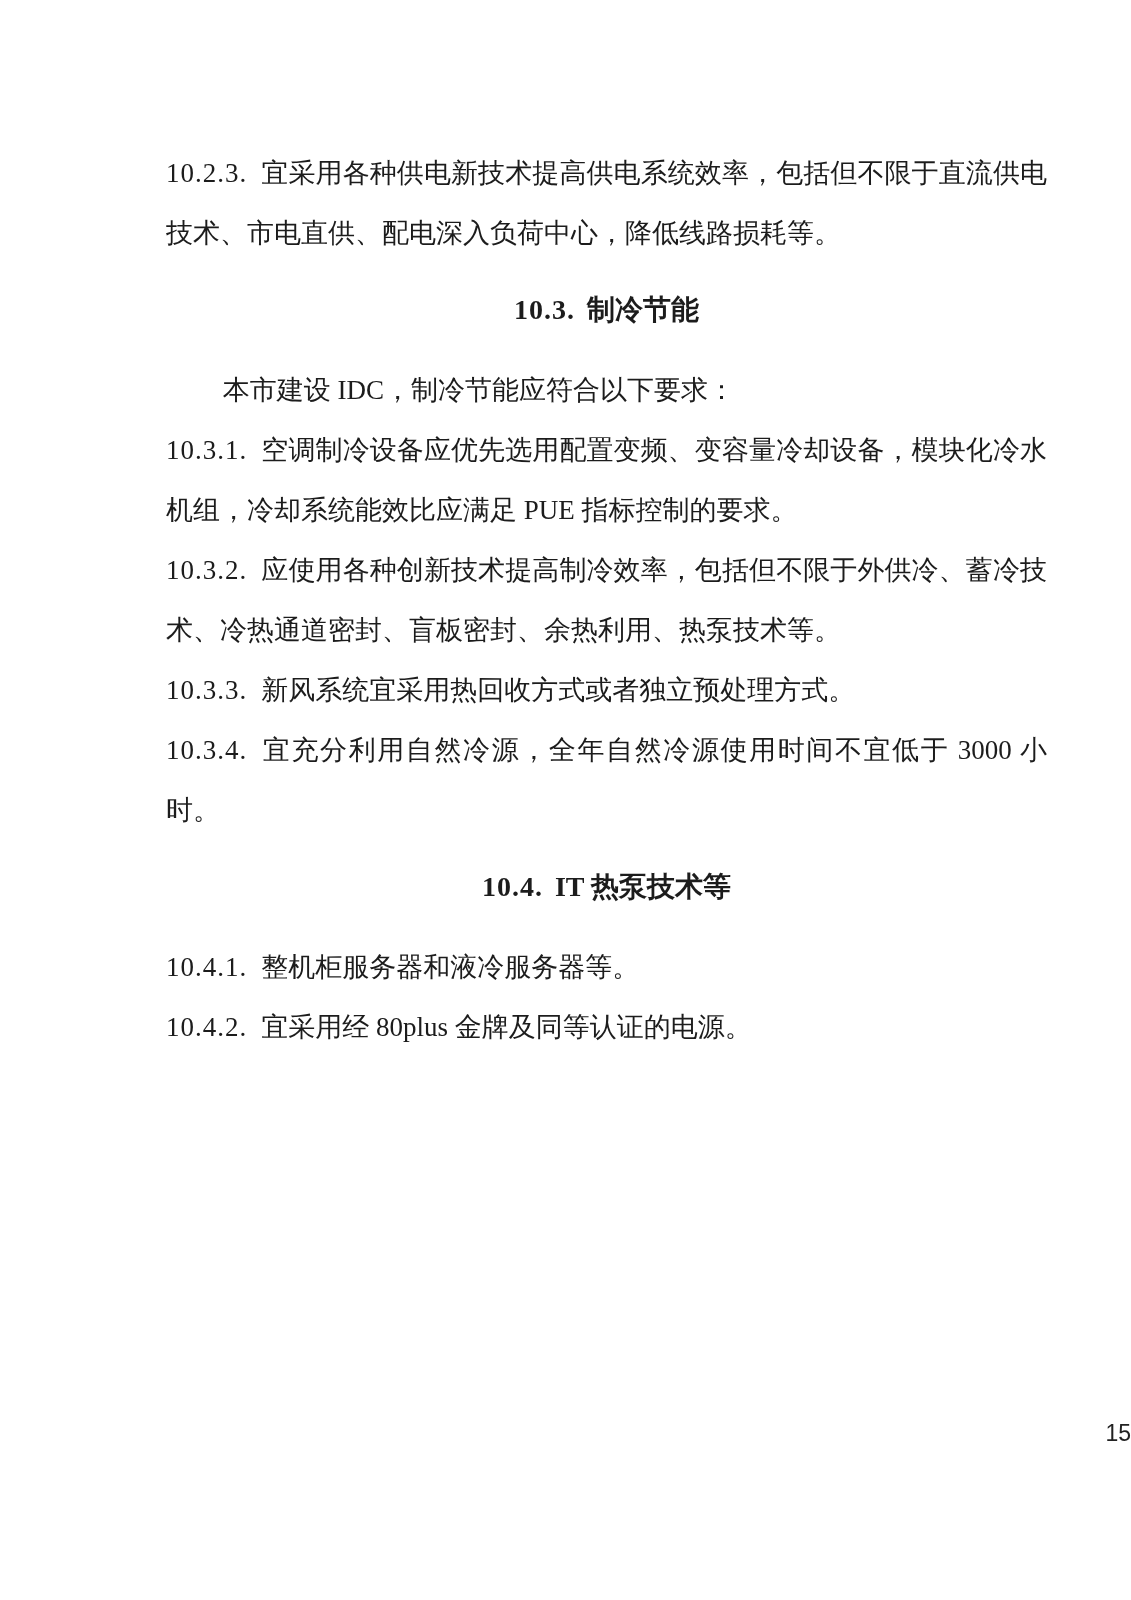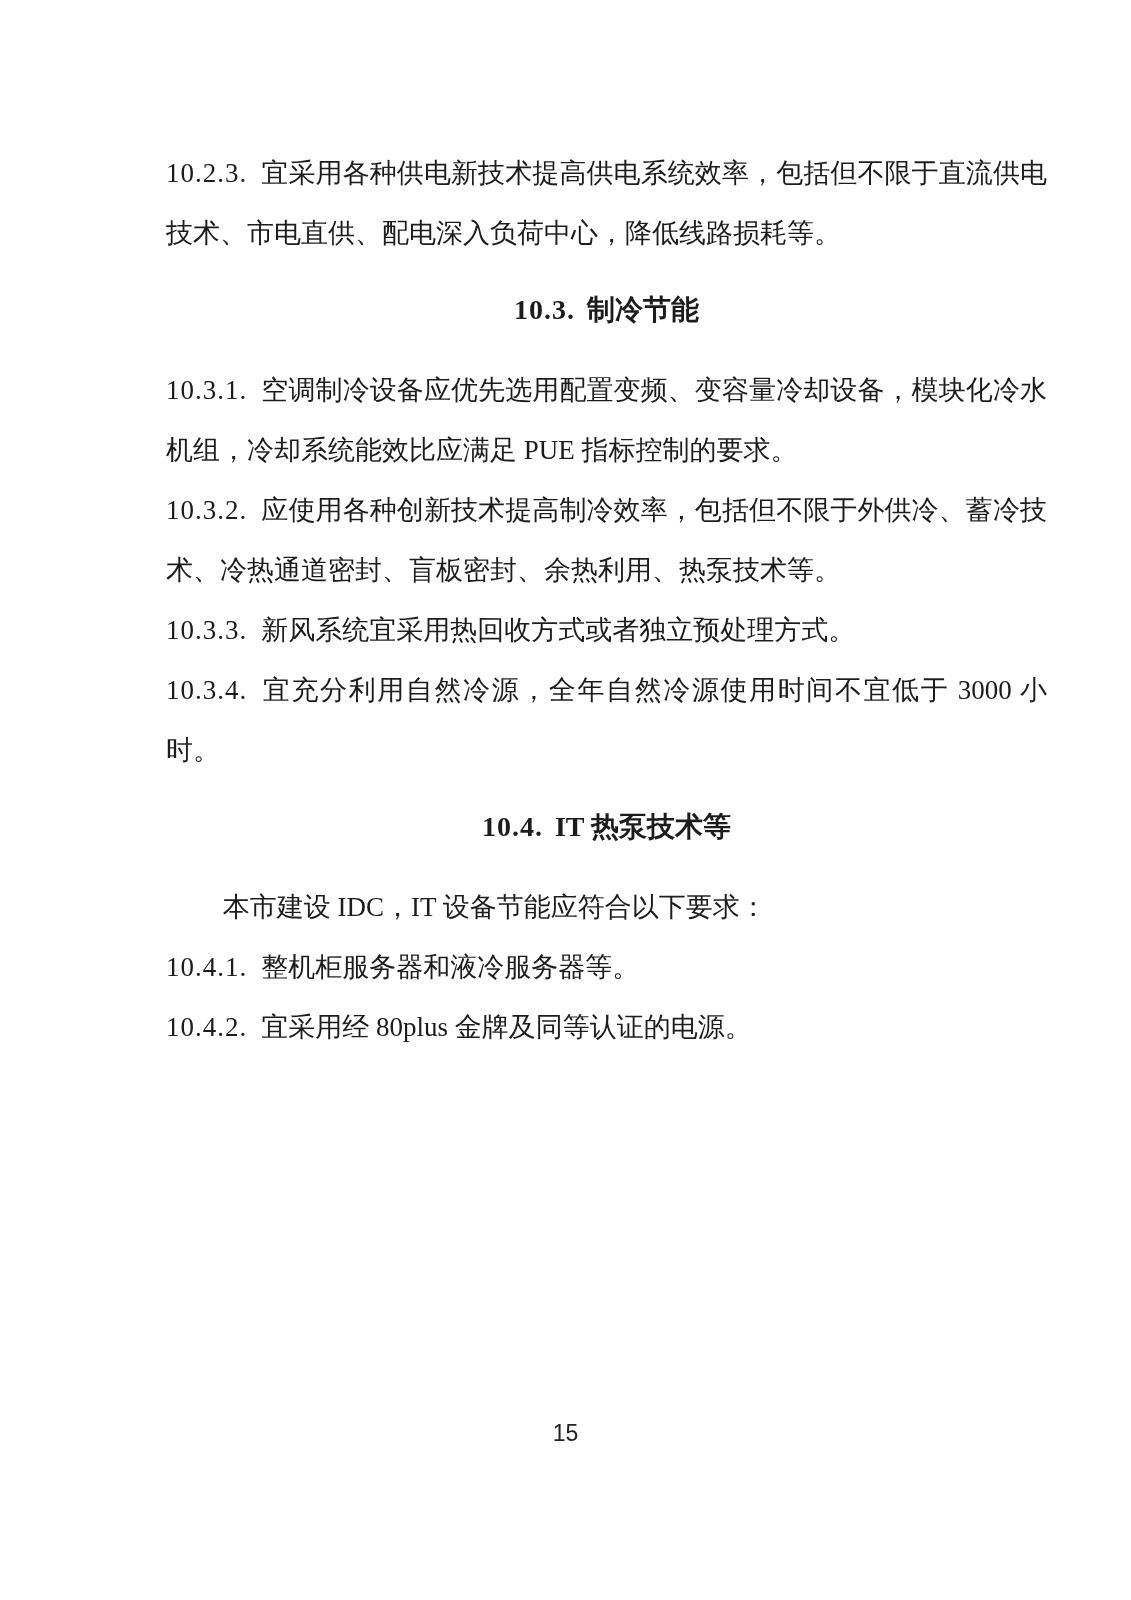--- a/index.html
+++ b/index.html
@@ -43,47 +43,47 @@
   }
   .section-heading .num {
     margin-right: 12px;
     letter-spacing: 1px;
   }
   .page-footer {
     position: absolute;
     left: 0;
     right: 0;
     top: 1412px;
-    text-align: center;
+    text-align: right;
     font-family: "Liberation Sans", sans-serif;
     font-size: 23px;
     color: #222222;
   }
 </style>
 </head>
 <body>
 
 <div class="page">
 
   <p class="para"><span class="num">10.2.3.</span><span>宜采用各种供电新技术提高供电系统效率，包括但不限于直流供电技术、市电直供、配电深入负荷中心，降低线路损耗等。</span></p>
 
   <h2 class="section-heading"><span class="num">10.3.</span><span>制冷节能</span></h2>
 
+  <p class="para intro"><span>本市建设 IDC，制冷节能应符合以下要求：</span></p>
 
   <p class="para"><span class="num">10.3.1.</span><span>空调制冷设备应优先选用配置变频、变容量冷却设备，模块化冷水机组，冷却系统能效比应满足 PUE 指标控制的要求。</span></p>
 
   <p class="para"><span class="num">10.3.2.</span><span>应使用各种创新技术提高制冷效率，包括但不限于外供冷、蓄冷技术、冷热通道密封、盲板密封、余热利用、热泵技术等。</span></p>
 
   <p class="para"><span class="num">10.3.3.</span><span>新风系统宜采用热回收方式或者独立预处理方式。</span></p>
 
   <p class="para"><span class="num">10.3.4.</span><span>宜充分利用自然冷源，全年自然冷源使用时间不宜低于 3000 小时。</span></p>
 
   <h2 class="section-heading"><span class="num">10.4.</span><span>IT 热泵技术等</span></h2>
 
-  <p class="para intro"><span>本市建设 IDC，IT 设备节能应符合以下要求：</span></p>
 
   <p class="para"><span class="num">10.4.1.</span><span>整机柜服务器和液冷服务器等。</span></p>
 
   <p class="para"><span class="num">10.4.2.</span><span>宜采用经 80plus 金牌及同等认证的电源。</span></p>
 
 
 
   <div class="page-footer">15</div>
 
 </div>

